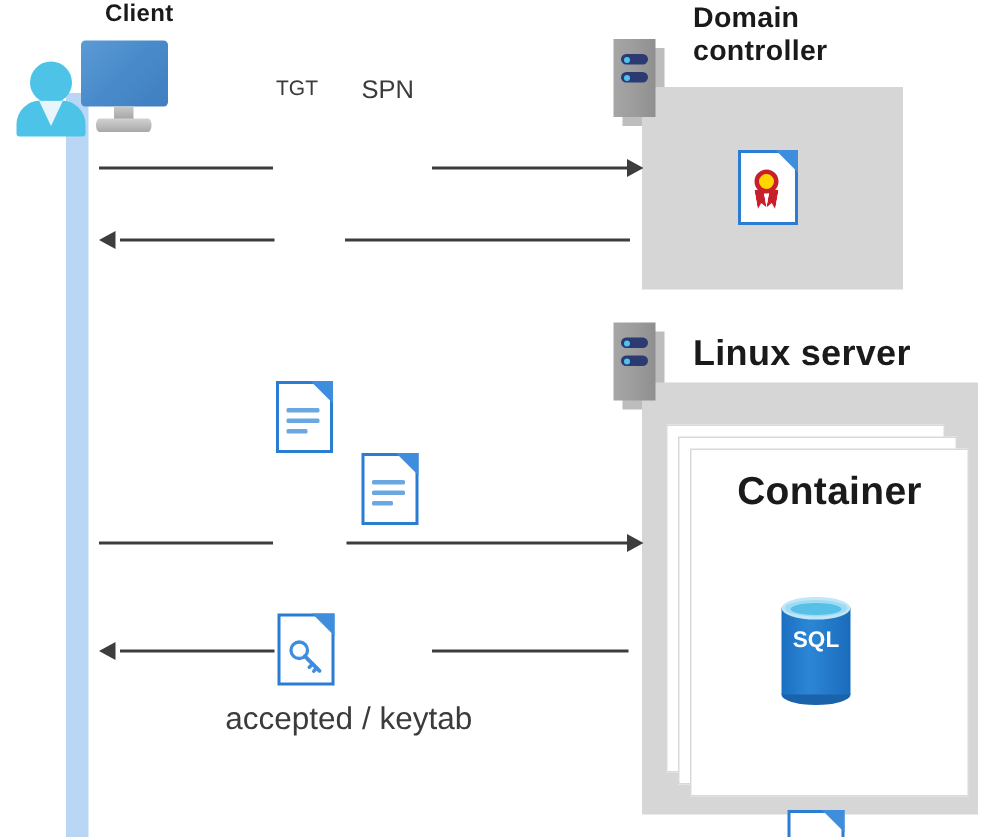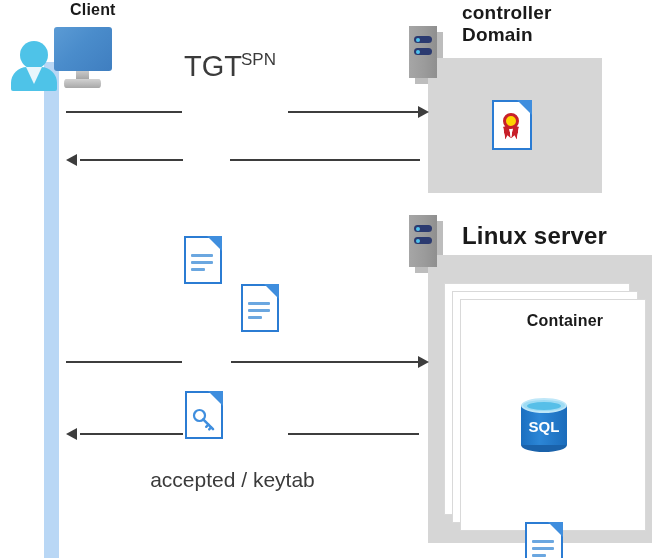--- a/index.html
+++ b/index.html
@@ -189,22 +189,22 @@
   <div class="abs graybox" style="left:428px;top:58px;width:174px;height:135px;"></div>
 
   <div class="abs rack" style="left:409px;top:26px;">
     <div class="shadow"></div>
     <div class="body"></div>
     <div class="bar b1"></div>
     <div class="bar b2"></div>
   </div>
 
   <div class="abs title-bold" style="left:462px;top:2px;font-size:19px;width:190px;">
+    <div>Domain</div>
     <div>controller</div>
-    <div>Domain</div>
   </div>
 
   <div class="abs doc certdoc" style="left:492px;top:100px;width:40px;height:50px;">
     <div class="sheet"></div>
     <div class="fold"></div>
     <div class="ribbon-tailL" style="left:12px;top:26px;transform:rotate(-10deg);"></div>
     <div class="ribbon-tailR" style="left:20px;top:26px;transform:rotate(10deg);"></div>
     <div class="ribbon-circle" style="left:11px;top:13px;"></div>
   </div>
 
@@ -216,44 +216,44 @@
     <div class="bar b1"></div>
     <div class="bar b2"></div>
   </div>
 
   <div class="abs title-bold" style="left:462px;top:222px;font-size:24px;">Linux server</div>
 
   <div class="abs card" style="left:444px;top:283px;width:186px;height:232px;"></div>
   <div class="abs card" style="left:452px;top:291px;width:186px;height:232px;"></div>
   <div class="abs card" style="left:460px;top:299px;width:186px;height:232px;"></div>
 
-  <div class="abs title-bold" style="left:460px;top:312px;width:186px;text-align:center;font-size:16px;padding-left:12px;">Container</div>
-
-  <div class="abs sqlcyl" style="left:521px;top:348px;width:46px;height:54px;">
+  <div class="abs title-bold" style="left:460px;top:312px;width:186px;text-align:center;font-size:26px;">Container</div>
+
+  <div class="abs sqlcyl" style="left:521px;top:348px;width:46px;height:72px;">
     <div class="bottom"></div>
     <div class="body"></div>
     <div class="top"></div>
     <div class="top-in"></div>
     <div class="txt" style="font-size:15px;top:20px;">SQL</div>
   </div>
 
   <div class="abs doc" style="left:525px;top:418px;width:38px;height:48px;">
     <div class="sheet"></div>
     <div class="fold"></div>
     <div class="line" style="left:7px;top:18px;width:22px;"></div>
     <div class="line" style="left:7px;top:25px;width:22px;"></div>
     <div class="line" style="left:7px;top:32px;width:14px;"></div>
   </div>
 
   <div>
     <div class="abs hline" style="left:66px;top:111px;width:116px;"></div>
     <div class="abs hline" style="left:288px;top:111px;width:131px;"></div>
     <div class="abs arrowhead arrow-right" style="left:418px;top:106px;"></div>
 
-    <div class="abs lbl" style="left:184px;top:50px;font-size:29px;">TGT</div>
+    <div class="abs lbl" style="left:184px;top:50px;font-size:14px;">TGT</div>
     <div class="abs lbl" style="left:241px;top:50px;font-size:17px;">SPN</div>
 
     <div class="abs doc" style="left:184px;top:84px;width:38px;height:48px;">
       <div class="sheet"></div>
         <div class="fold"></div>
       <div class="line" style="left:7px;top:18px;width:22px;"></div>
       <div class="line" style="left:7px;top:25px;width:22px;"></div>
       <div class="line" style="left:7px;top:32px;width:14px;"></div>
     </div>
     <div class="abs doc" style="left:241px;top:84px;width:38px;height:48px;">

